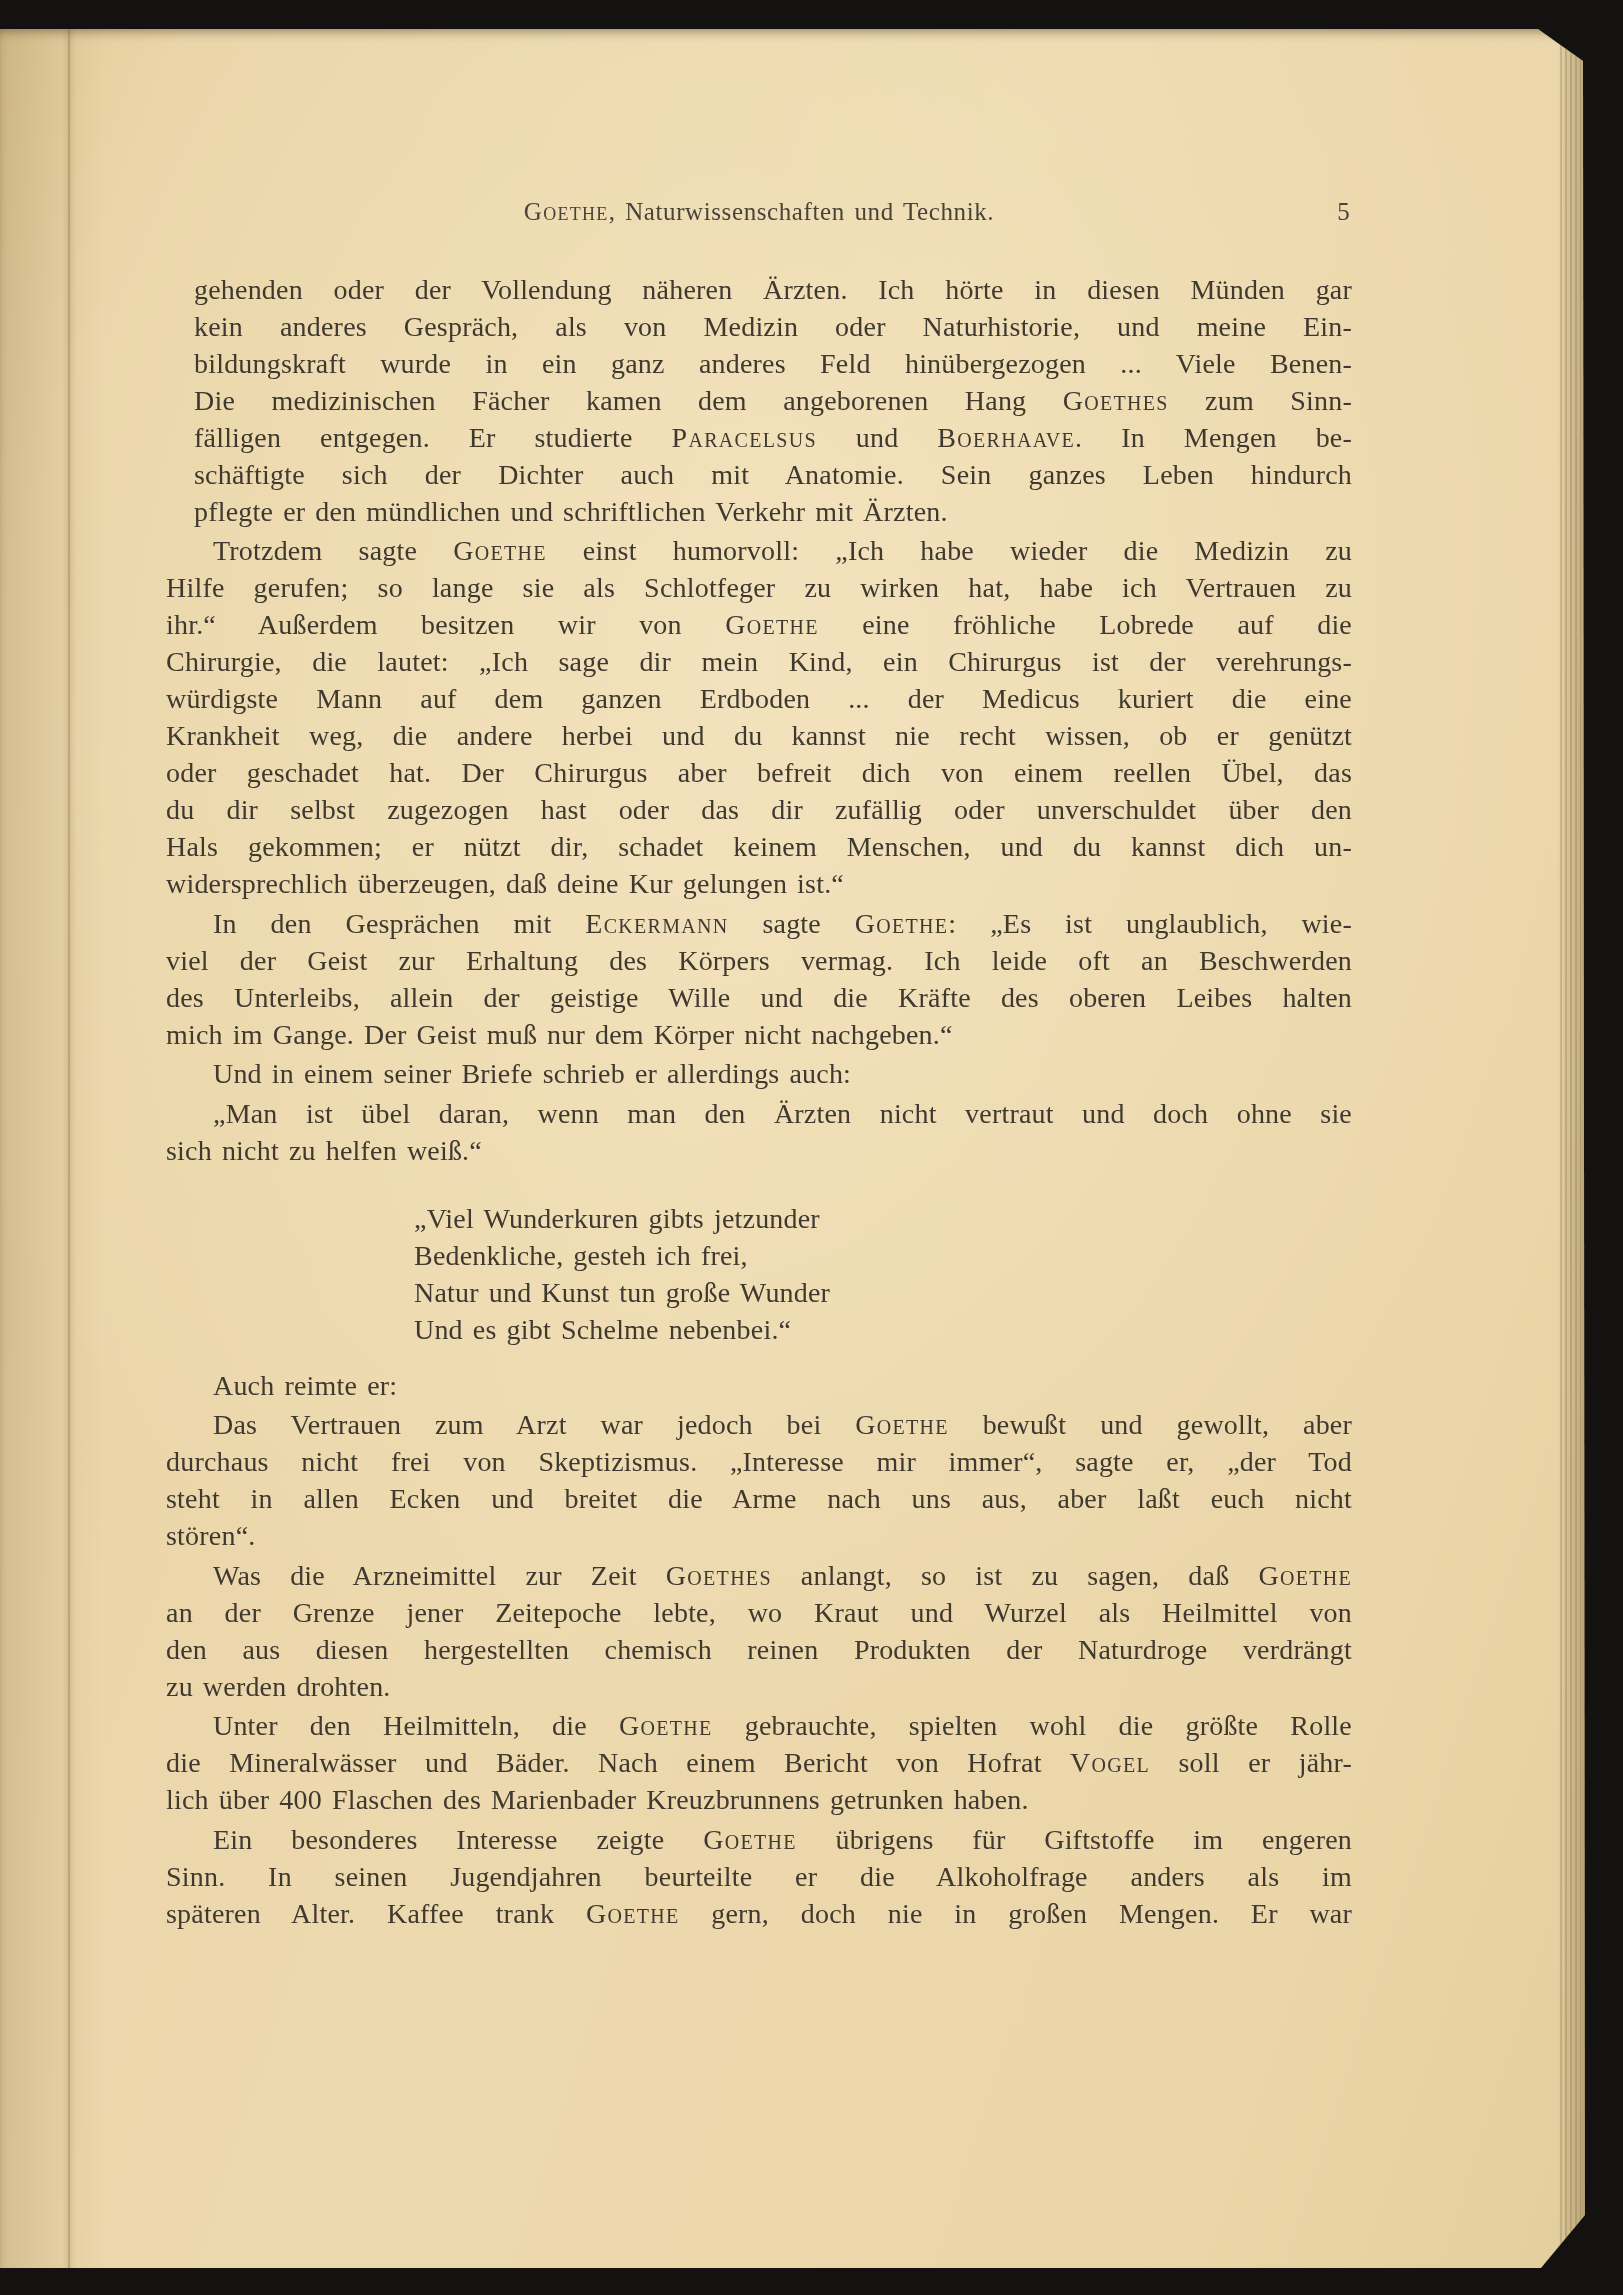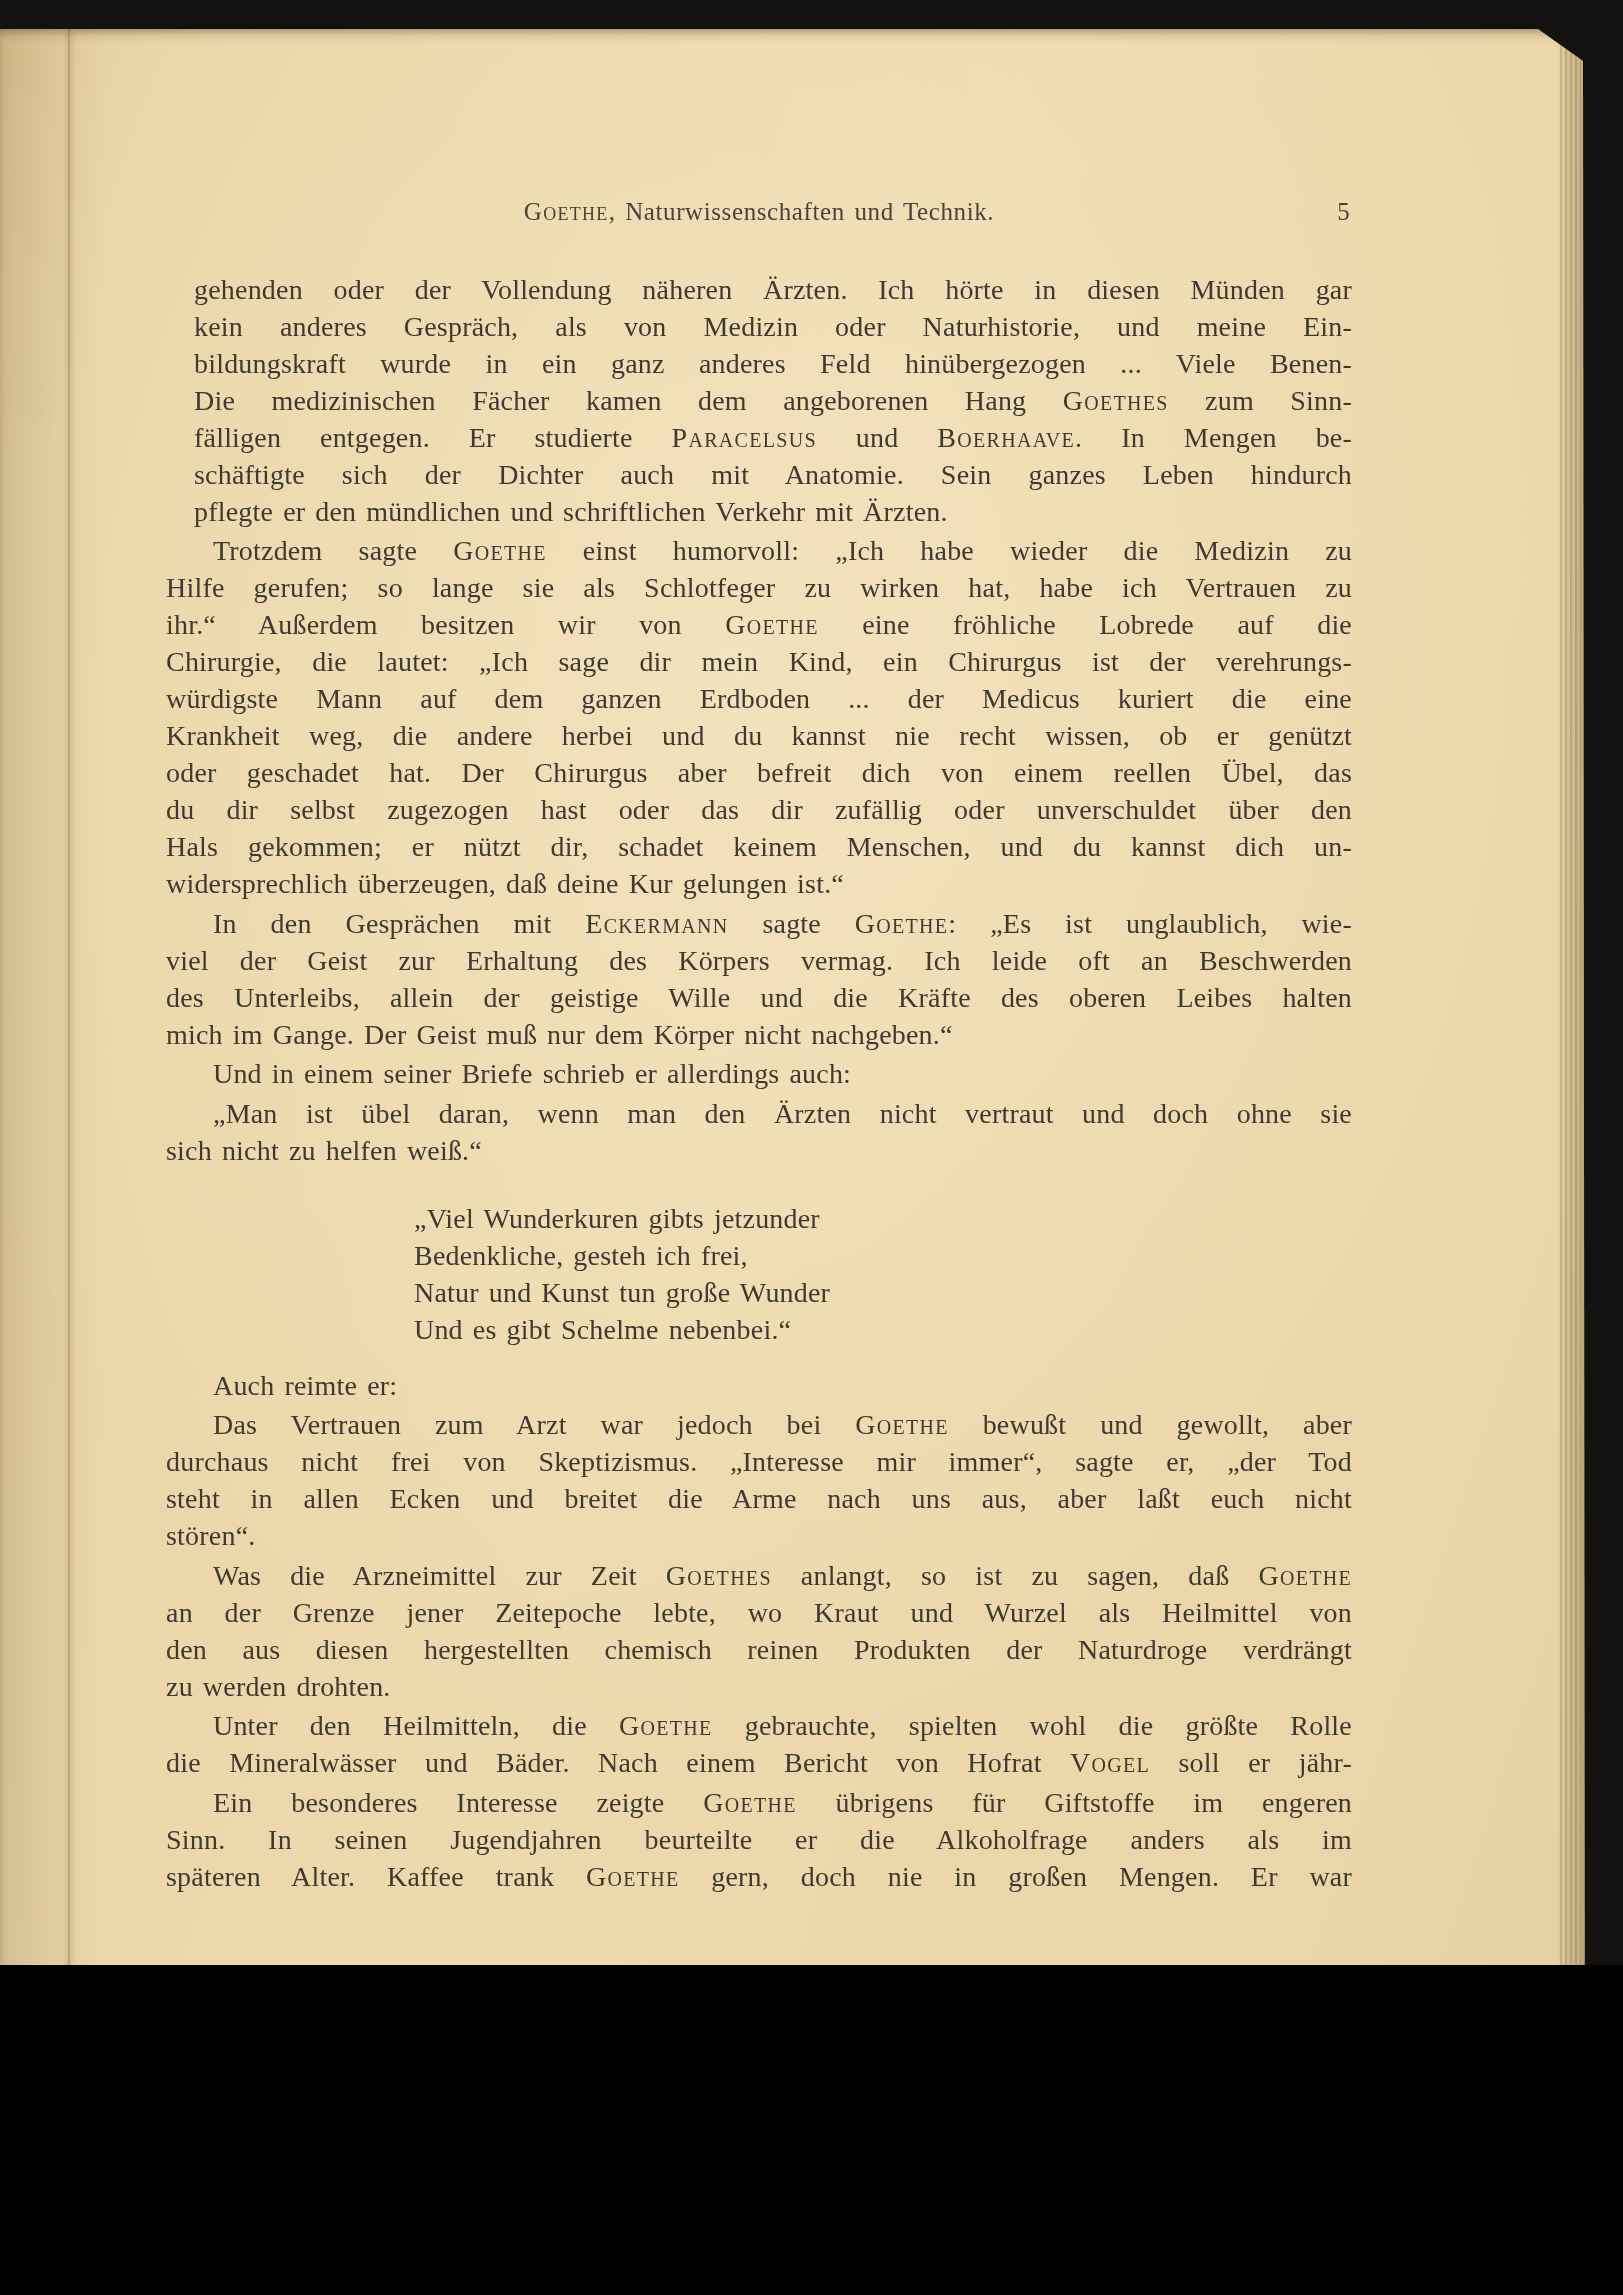--- a/index.html
+++ b/index.html
@@ -1,19 +1,19 @@
 <!DOCTYPE html>
 <html style="font-size:13px"><head>
 <meta charset="utf-8">
 <style>
   html, body { margin: 0; padding: 0; background: #000; }
   .scan {
     position: relative;
     width: 1624px;
-    height: 1965px;
+    height: 2295px;
     background: #141210;
     overflow: hidden;
     font-family: "Liberation Serif", "DejaVu Serif", serif;
   }
   .page {
     position: absolute;
     left: 0;
     top: 29px;
     width: 1585px;
     height: 2239px;
@@ -146,20 +146,21 @@
           </div>
           <div class="para body">
             <div class="line first"><span>Was die Arzneimittel zur Zeit </span><span class="sc">Goethes</span><span> anlangt, so ist zu sagen, daß </span><span class="sc">Goethe</span></div>
             <div class="line"><span>an der Grenze jener Zeitepoche lebte, wo Kraut und Wurzel als Heilmittel von</span></div>
             <div class="line"><span>den aus diesen hergestellten chemisch reinen Produkten der Naturdroge verdrängt</span></div>
             <div class="line last"><span>zu werden drohten.</span></div>
           </div>
           <div class="para body">
             <div class="line first"><span>Unter den Heilmitteln, die </span><span class="sc">Goethe</span><span> gebrauchte, spielten wohl die größte Rolle</span></div>
             <div class="line"><span>die Mineralwässer und Bäder. Nach einem Bericht von Hofrat </span><span class="sc">Vogel</span><span> soll er jähr-</span></div>
+            <div class="line last"><span>lich über 400 Flaschen des Marienbader Kreuzbrunnens getrunken haben.</span></div>
           </div>
           <div class="para body">
             <div class="line first"><span>Ein besonderes Interesse zeigte </span><span class="sc">Goethe</span><span> übrigens für Giftstoffe im engeren</span></div>
             <div class="line"><span>Sinn. In seinen Jugendjahren beurteilte er die Alkoholfrage anders als im</span></div>
             <div class="line"><span>späteren Alter. Kaffee trank </span><span class="sc">Goethe</span><span> gern, doch nie in großen Mengen. Er war</span></div>
           </div>
         </div>
     </div>
   </div>
 </div>

